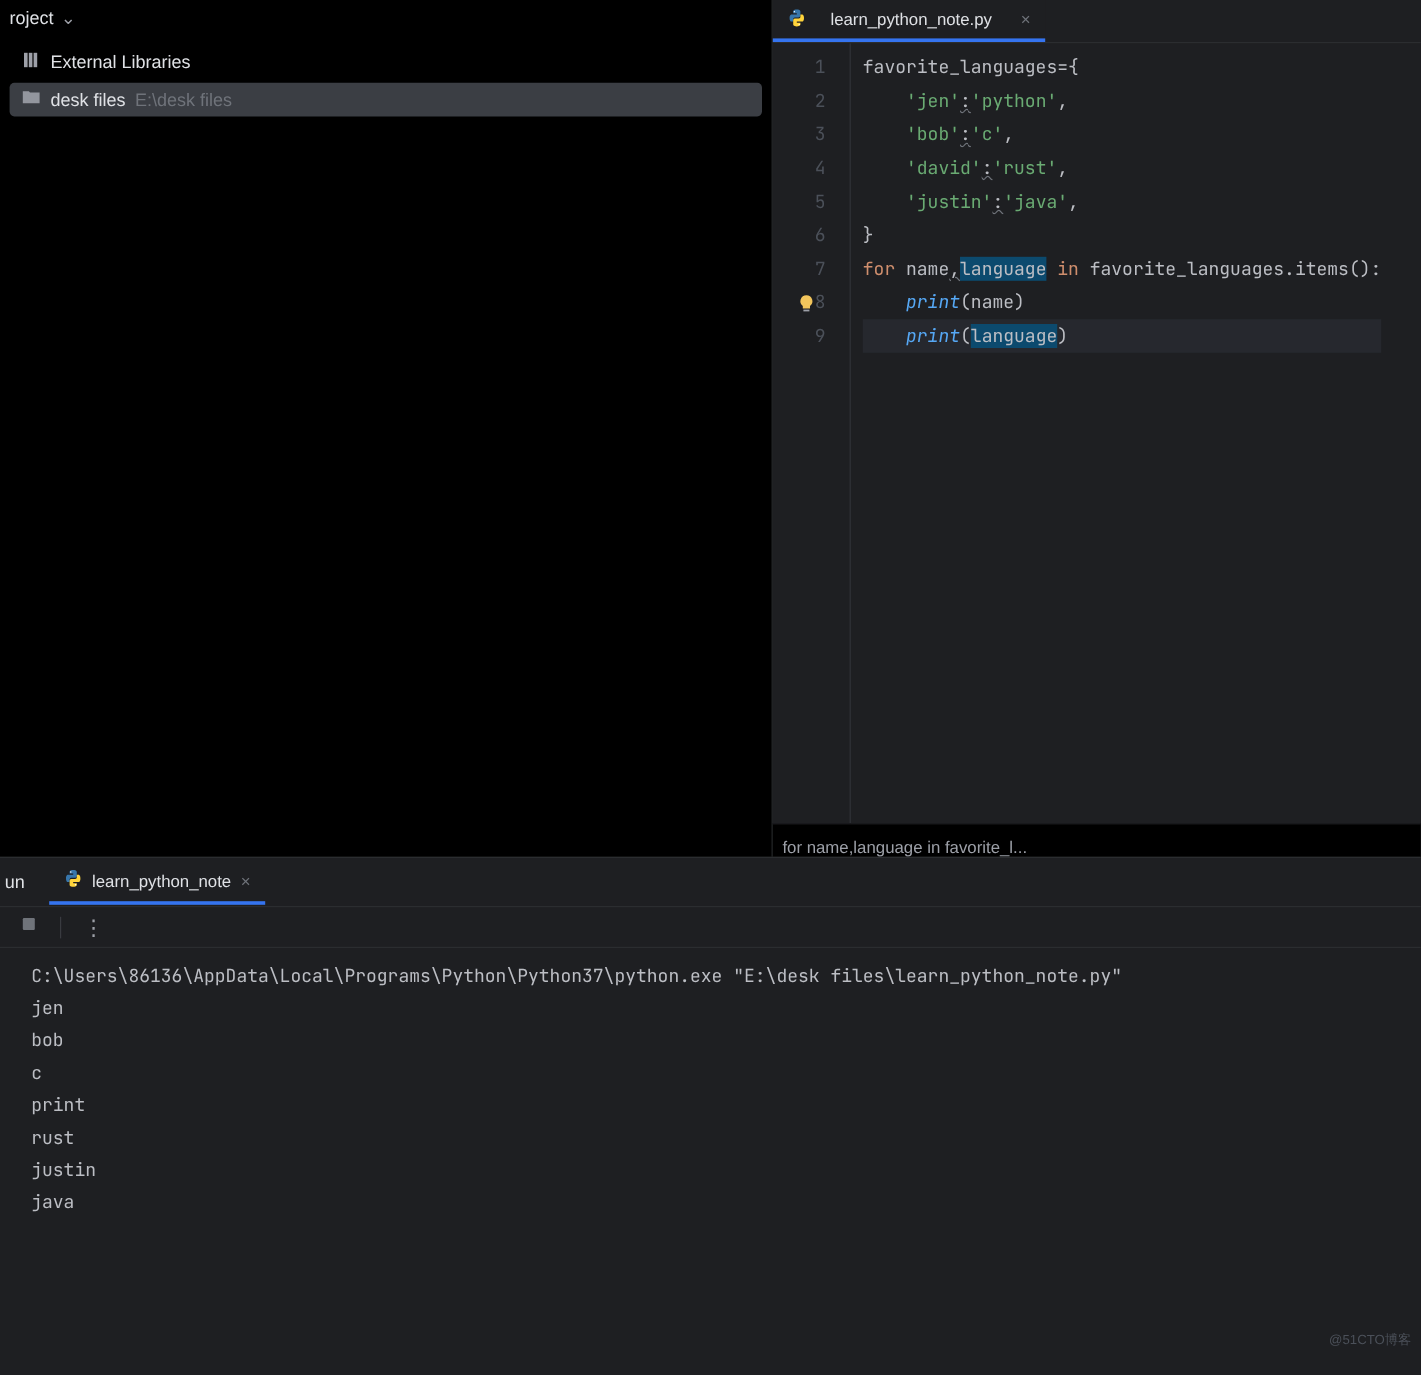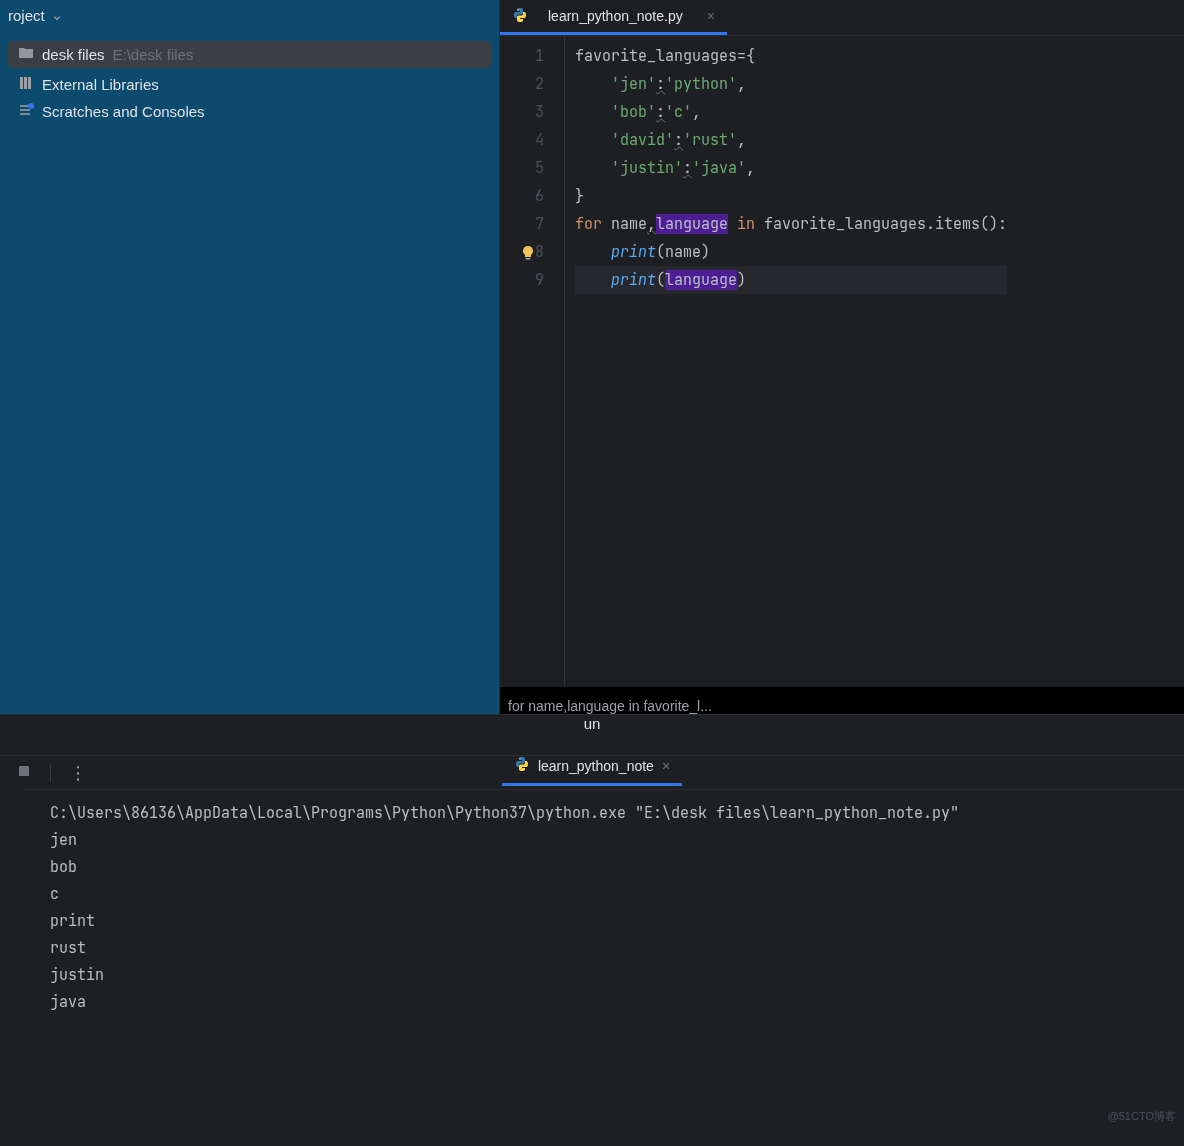--- a/index.html
+++ b/index.html
@@ -12,22 +12,22 @@
       overflow: hidden;
       display: flex;
       flex-direction: column;
     }
     .top-section {
       display: flex;
       flex: 1;
       min-height: 0;
     }
     .sidebar {
-      width: 500px;
-      background: #0c4a6e;
+      width: 644px;
+      background: #000000;
       border-right: 1px solid #2b2d30;
       display: flex;
       flex-direction: column;
     }
     .project-header {
       padding: 6px 8px;
       font-size: 15px;
       color: #dfe1e5;
       display: flex;
       align-items: center;
@@ -112,21 +112,21 @@
       padding-top: 6px;
       white-space: pre;
       color: #bcbec4;
     }
     .code-line { height: 28px; }
     .code-line.current { background: #26282e; }
     .kw { color: #cf8e6d; text-align: center; }
     .fn { color: #56a8f5; font-style: italic; }
     .str { color: #6aab73; }
     .punct { color: #bcbec4; }
-    .hl { background: #4c1d95; }
+    .hl { background: #0c4a6e; }
     .underline { text-decoration: underline wavy #6f737a; text-decoration-thickness: 1px; }
     .breadcrumb-bar {
       height: 28px;
       background: #000000;
       color: #9da0a8;
       font-size: 14px;
       padding-left: 8px;
       display: flex;
       align-items: flex-end;
       border-top: 1px solid #1e1f22;
@@ -137,21 +137,20 @@
       border-top: 1px solid #2b2d30;
       display: flex;
       flex-direction: column;
     }
     .run-tabbar {
       display: flex;
       align-items: center;
       height: 40px;
       padding-left: 0;
       gap: 16px;
-      flex-direction: column;
     }
     .run-label {
       color: #dfe1e5;
       font-size: 15px;
       padding: 0 4px;
     }
     .run-tab {
       display: flex;
       align-items: center;
       gap: 8px;
@@ -176,68 +175,58 @@
     .console-output {
       flex: 1;
       padding: 10px 6px 10px 26px;
       font-family: 'JetBrains Mono', 'Consolas', monospace;
       font-size: 15px;
       line-height: 27px;
       color: #bcbec4;
       overflow: auto;
       white-space: pre;
       border-top: 1px solid #2b2d30;
-      margin-left: 24px;
     }
     .console-output div { height: 27px; }
     .watermark {
       position: fixed;
       right: 8px;
       bottom: 22px;
       font-size: 11px;
       color: #4b5059;
     }
   </style>
 </head>
 <body>
 
 <div class="top-section">
   <div class="sidebar">
     <div class="project-header">
       <span>roject</span>
       <span style="color:#9da0a8;">⌄</span>
     </div>
     <div class="tree">
-      <div class="tree-item selected">
-        <span class="folder-icon">
-          <svg viewBox="0 0 16 16">
-              <path fill="#9da0a8" d="M1 3h5l1 1h8v9H1z" fill-opacity="0.9"></path>
-            </svg>
-        </span>
-        <span class="tree-label">desk files</span>
-        <span class="tree-path">E:\desk files</span>
-      </div>
       <div class="tree-item">
         <span class="lib-icon">
           <svg viewBox="0 0 16 16">
               <rect x="2" y="2" width="3" height="12" fill="#9da0a8"></rect>
               <rect x="6" y="2" width="3" height="12" fill="#9da0a8"></rect>
               <rect x="10" y="2" width="3" height="12" fill="#9da0a8"></rect>
             </svg>
         </span>
         <span class="tree-label">External Libraries</span>
       </div>
-      <div class="tree-item">
-        <span class="scratch-icon">
+      <div class="tree-item selected">
+        <span class="folder-icon">
           <svg viewBox="0 0 16 16">
-              <path d="M2 4h10M2 8h10M2 12h10" stroke="#9da0a8" stroke-width="1.5"></path>
-              <circle cx="13" cy="4" r="3" fill="#3574f0"></circle>
+              <path fill="#9da0a8" d="M1 3h5l1 1h8v9H1z" fill-opacity="0.9"></path>
             </svg>
         </span>
-        <span class="tree-label">Scratches and Consoles</span>
+        <span class="tree-label">desk files</span>
+        <span class="tree-path">E:\desk files</span>
       </div>
     </div>
   </div>
 
   <div class="editor-pane">
     <div class="tabbar">
       <div class="tab">
         <span class="py-icon">
           <svg viewBox="0 0 16 16">
               <path fill="#3776ab" d="M8 1c-3 0-3 1.5-3 1.5V4h3v1H3.5S2 5 2 8s1.5 3 1.5 3H5V9s0-1.5 1.5-1.5h3S11 7.5 11 6V2.5S11 1 8 1z"></path>

